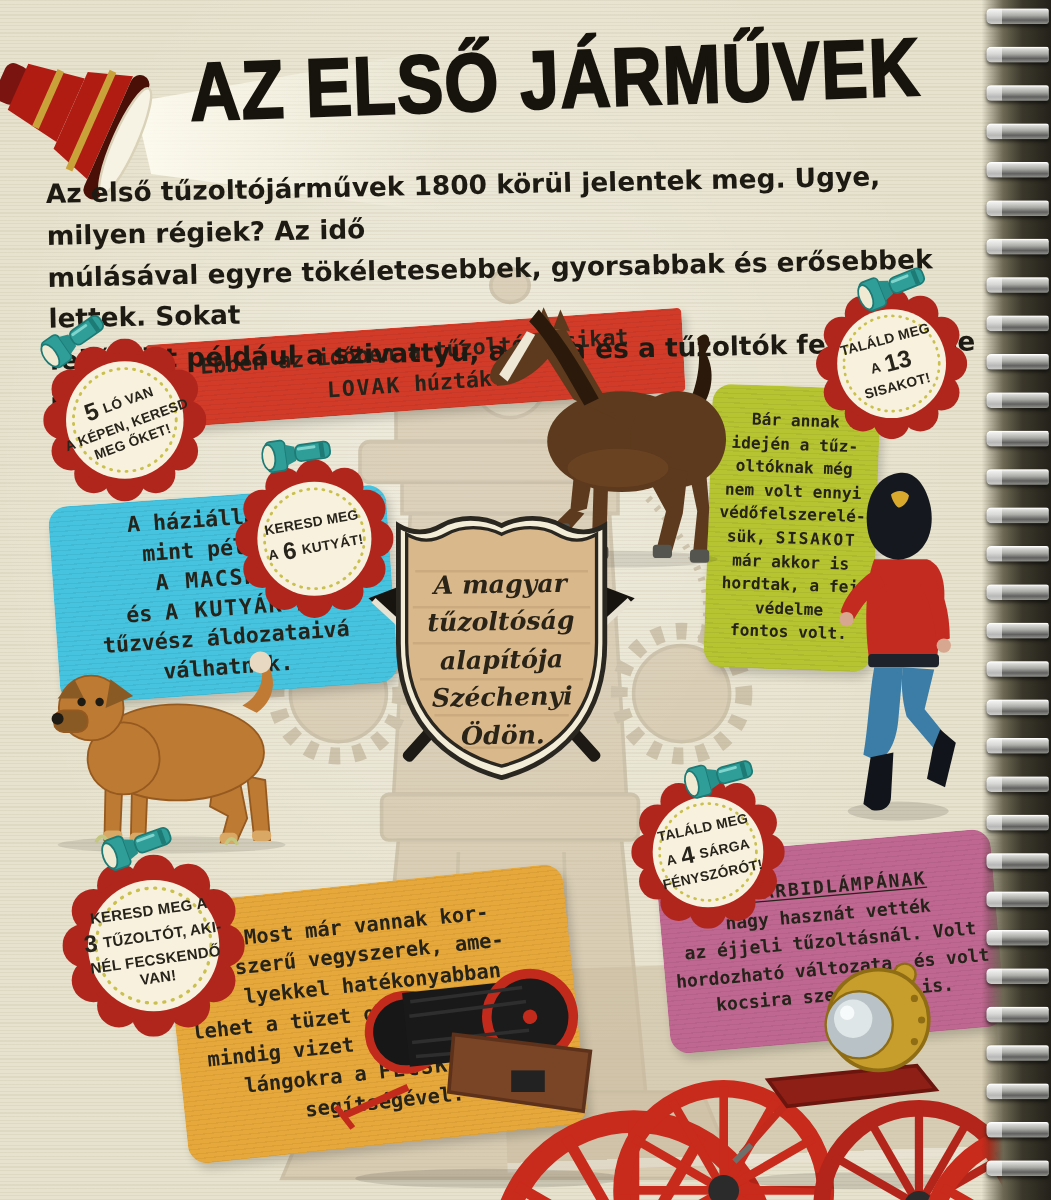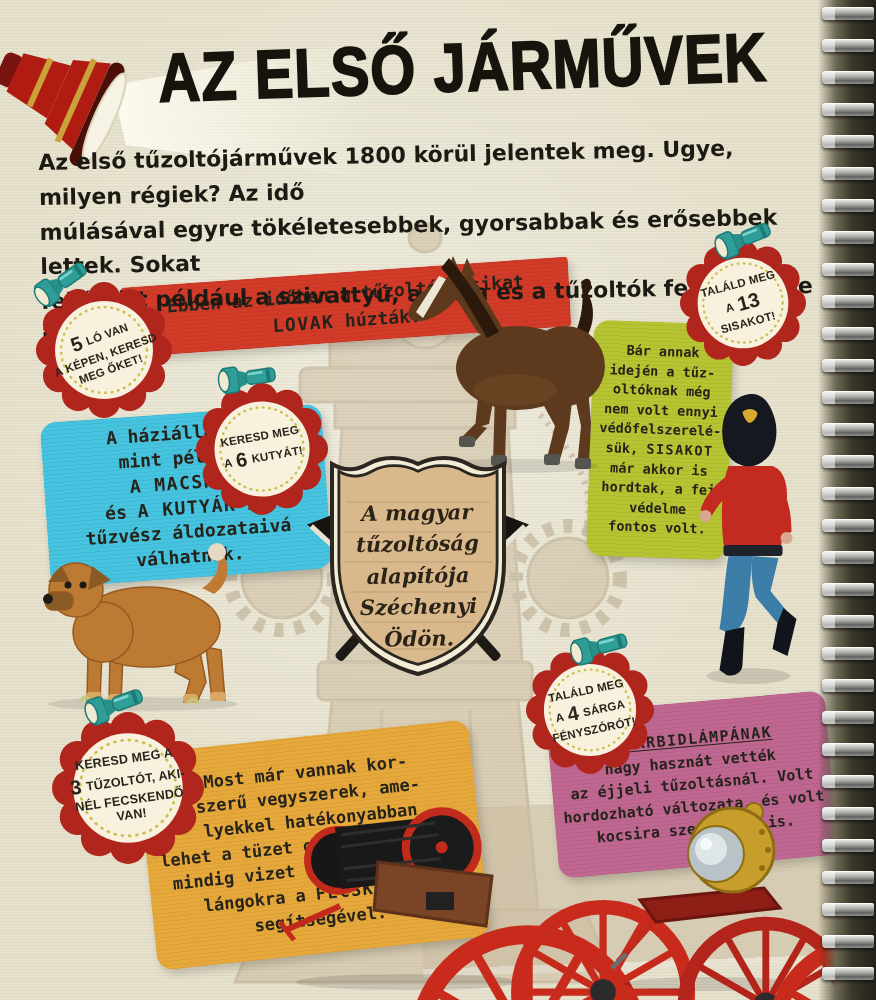--- a/index.html
+++ b/index.html
@@ -54,21 +54,21 @@
   .badge-text {
     position:absolute; inset:0; display:flex; flex-direction:column;
     align-items:center; justify-content:center; text-align:center;
     font-family:"Liberation Sans", sans-serif; font-weight:bold;
     font-size:11.5px; line-height:1.25; color:#27241c; letter-spacing:.2px;
   }
   .badge-num { font-size:20px; font-weight:900; vertical-align:-2px; padding:0 1px; }
   .badge-flash { position:absolute; width:62px; height:30px; z-index:2; overflow:visible; }
 
   
-  .shield-wrap { left:318px; top:442px; width:200px; height:245px; z-index:4; }
+  .shield-wrap { left:318px; top:416px; width:200px; height:245px; z-index:4; }
   .shield-wrap svg { position:absolute; inset:0; overflow:visible; }
   .shield-text {
     position:absolute; left:22px; right:22px; top:52px; bottom:30px;
     display:flex; flex-direction:column; justify-content:center; text-align:center;
     font-family:"DejaVu Serif", serif; font-style:italic; font-weight:bold;
     font-size:21px; line-height:1.5; color:#2a2317; transform:rotate(-1deg);
   }
 
   
   .art { z-index:4; overflow:visible; }

